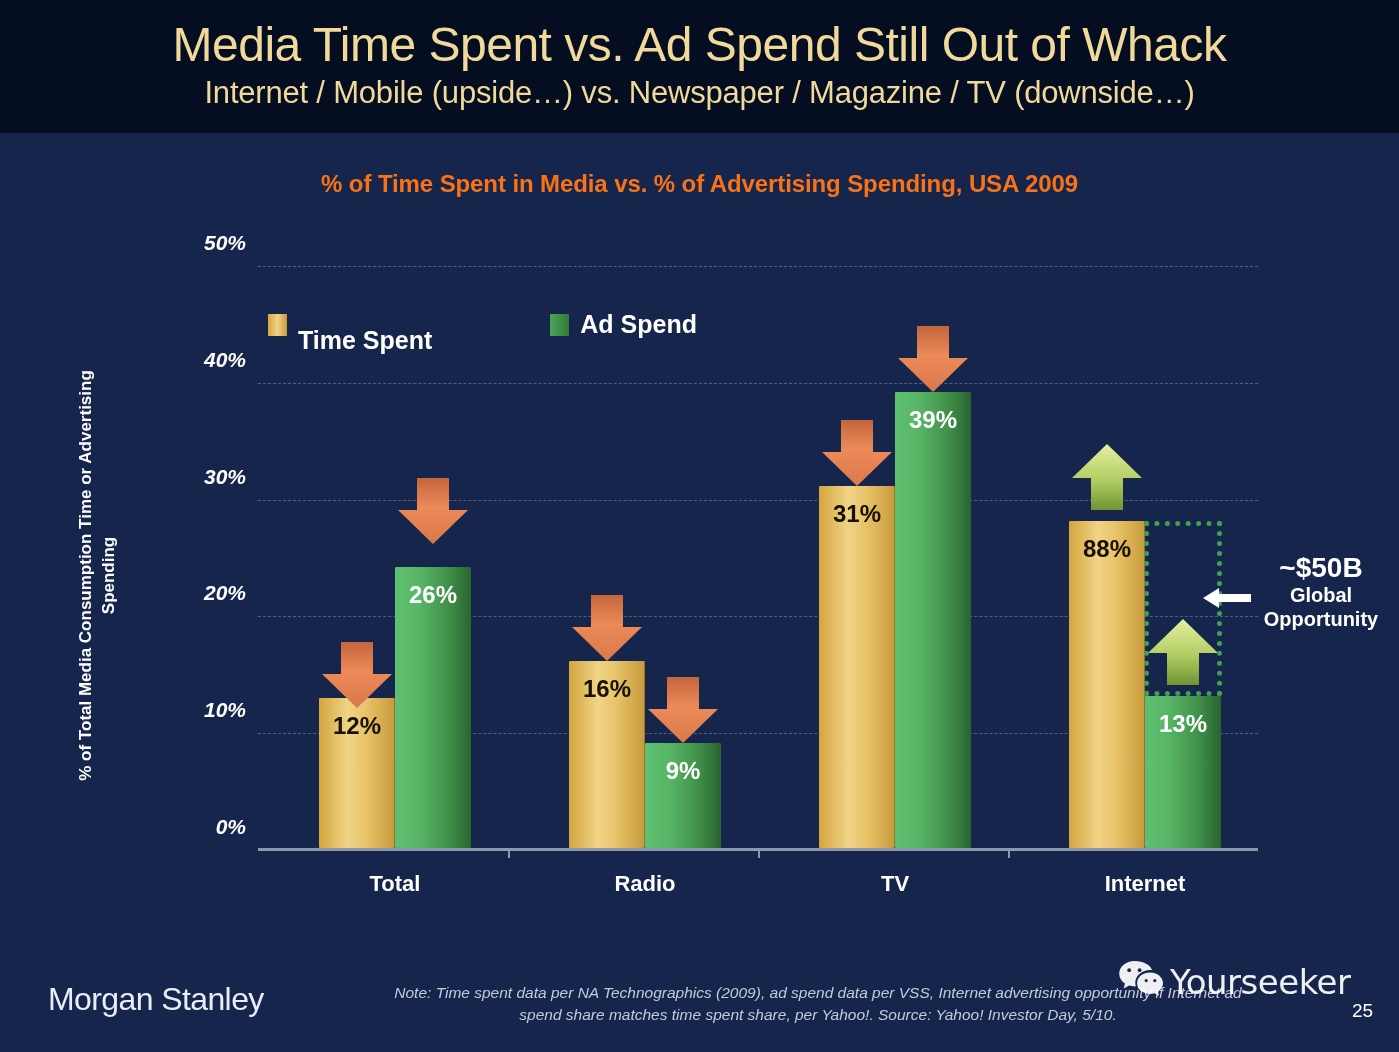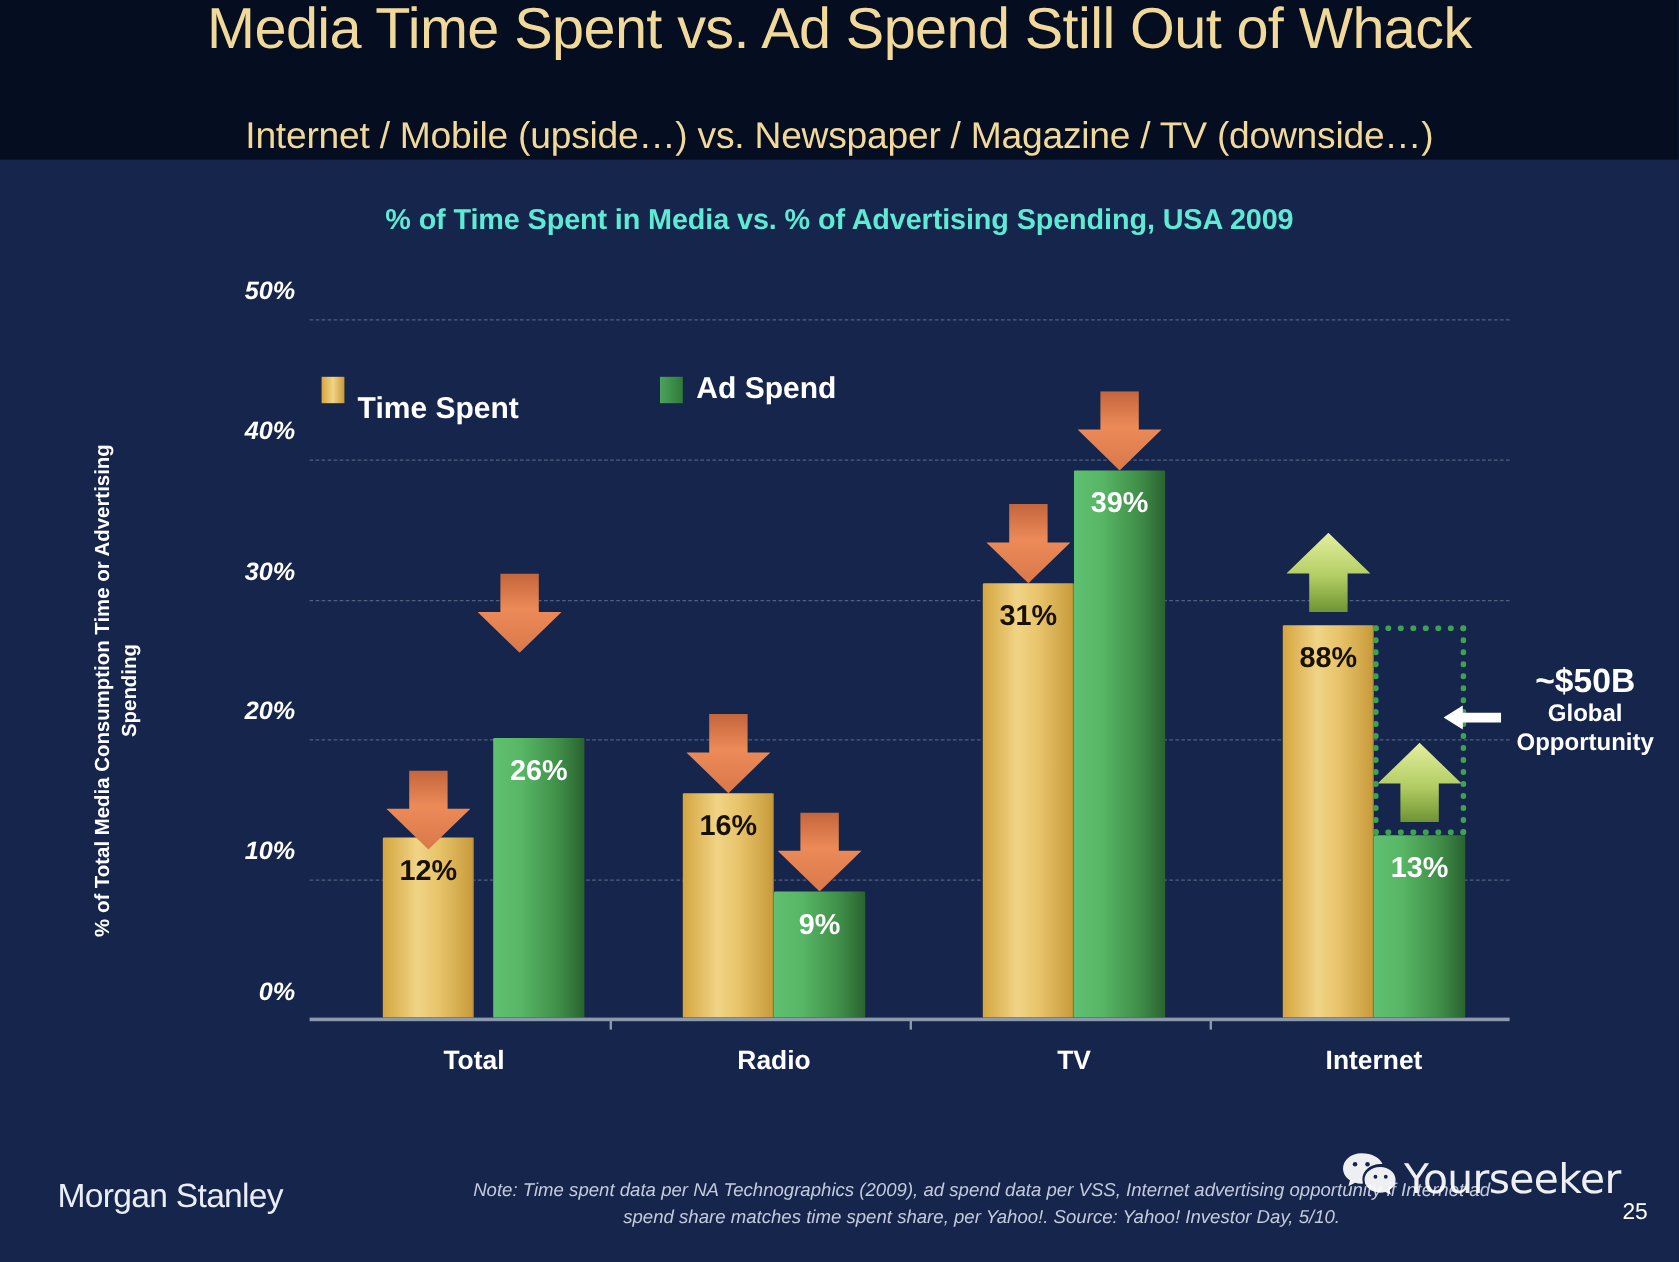--- a/index.html
+++ b/index.html
@@ -8,35 +8,35 @@
     background: #16254b;
     font-family: "Liberation Sans", sans-serif;
     overflow: hidden;
   }
   .slide { position: relative; width: 1399px; height: 1052px; background: #16254b; }
 
   
   .header {
     position: absolute; left: 0; top: 0; width: 1399px; height: 133px;
     background: #050e20;
-    display: flex; flex-direction: column; align-items: center; justify-content: space-between;
+    display: flex; flex-direction: column; align-items: center; justify-content: center;
   }
   .header-title {
     color: #f0d99a; font-size: 48px; font-weight: 400; letter-spacing: -0.5px;
     line-height: 1.05; white-space: nowrap;
   }
   .header-sub {
     color: #f0d99a; font-size: 31px; font-weight: 400; letter-spacing: -0.2px;
     line-height: 1.25; margin-top: 4px; white-space: nowrap;
   }
 
   
   .chart-title {
     position: absolute; left: 0; top: 170px; width: 1399px; text-align: center;
-    color: #5eead4; font-size: 24px; font-weight: bold; letter-spacing: -0.1px;
+    color: #f97316; font-size: 24px; font-weight: bold; letter-spacing: -0.1px;
   }
   .y-caption-wrap {
     position: absolute; left: 72px; top: 340px; width: 50px; height: 470px;
   }
   .y-caption-inner {
     position: absolute; left: 50%; top: 50%;
     width: 470px; margin-left: -235px; margin-top: -23px;
     transform: rotate(-90deg);
     color: #ffffff; font-size: 17px; font-weight: bold; text-align: center; line-height: 1.38;
   }
@@ -110,21 +110,21 @@
   }
   .callout .big { font-size: 28px; font-weight: bold; display: block; }
   .callout .small { font-size: 20px; font-weight: bold; display: block; }
   .callout-arrow {
     position: absolute; left: 1203px; top: 585px; width: 48px; height: 26px;
   }
 
   
   .logo {
     position: absolute; left: 48px; top: 981px;
-    color: #e9edf5; font-size: 28px; font-weight: 400; letter-spacing: -0.6px; text-align: center;
+    color: #e9edf5; font-size: 32px; font-weight: 400; letter-spacing: -0.6px; text-align: center;
   }
   .note {
     position: absolute; left: 318px; top: 982px; width: 1000px;
     color: #c3cbdb; font-size: 15.5px; font-style: italic; line-height: 1.45;
     text-align: center;
   }
   .note .l2 { display: block; }
   .pagenum {
     position: absolute; left: 1352px; top: 1000px;
     color: #ffffff; font-size: 19px; font-weight: 400;
@@ -173,21 +173,21 @@
         <div class="ytick" style="bottom: 350.4px;">30%</div>
         <div class="ytick" style="bottom: 467.2px;">40%</div>
         <div class="ytick" style="bottom: 584px;">50%</div>
       </div>
 
     <div id="bars-layer">
         <div class="group" style="left: 61px; width: 152px;">
           <div class="bar time" style="height: 150px;">
             <div class="bar-label">12%</div>
           </div>
-          <div class="bar ad" style="height: 233px; margin-left: 16px;">
+          <div class="bar ad" style="height: 281px;">
             <div class="bar-label">26%</div>
           </div>
         </div>
         <div class="group" style="left: 311px; width: 152px;">
           <div class="bar time" style="height: 186.88px;">
             <div class="bar-label">16%</div>
           </div>
           <div class="bar ad" style="height: 105.12px;">
             <div class="bar-label">9%</div>
           </div>

